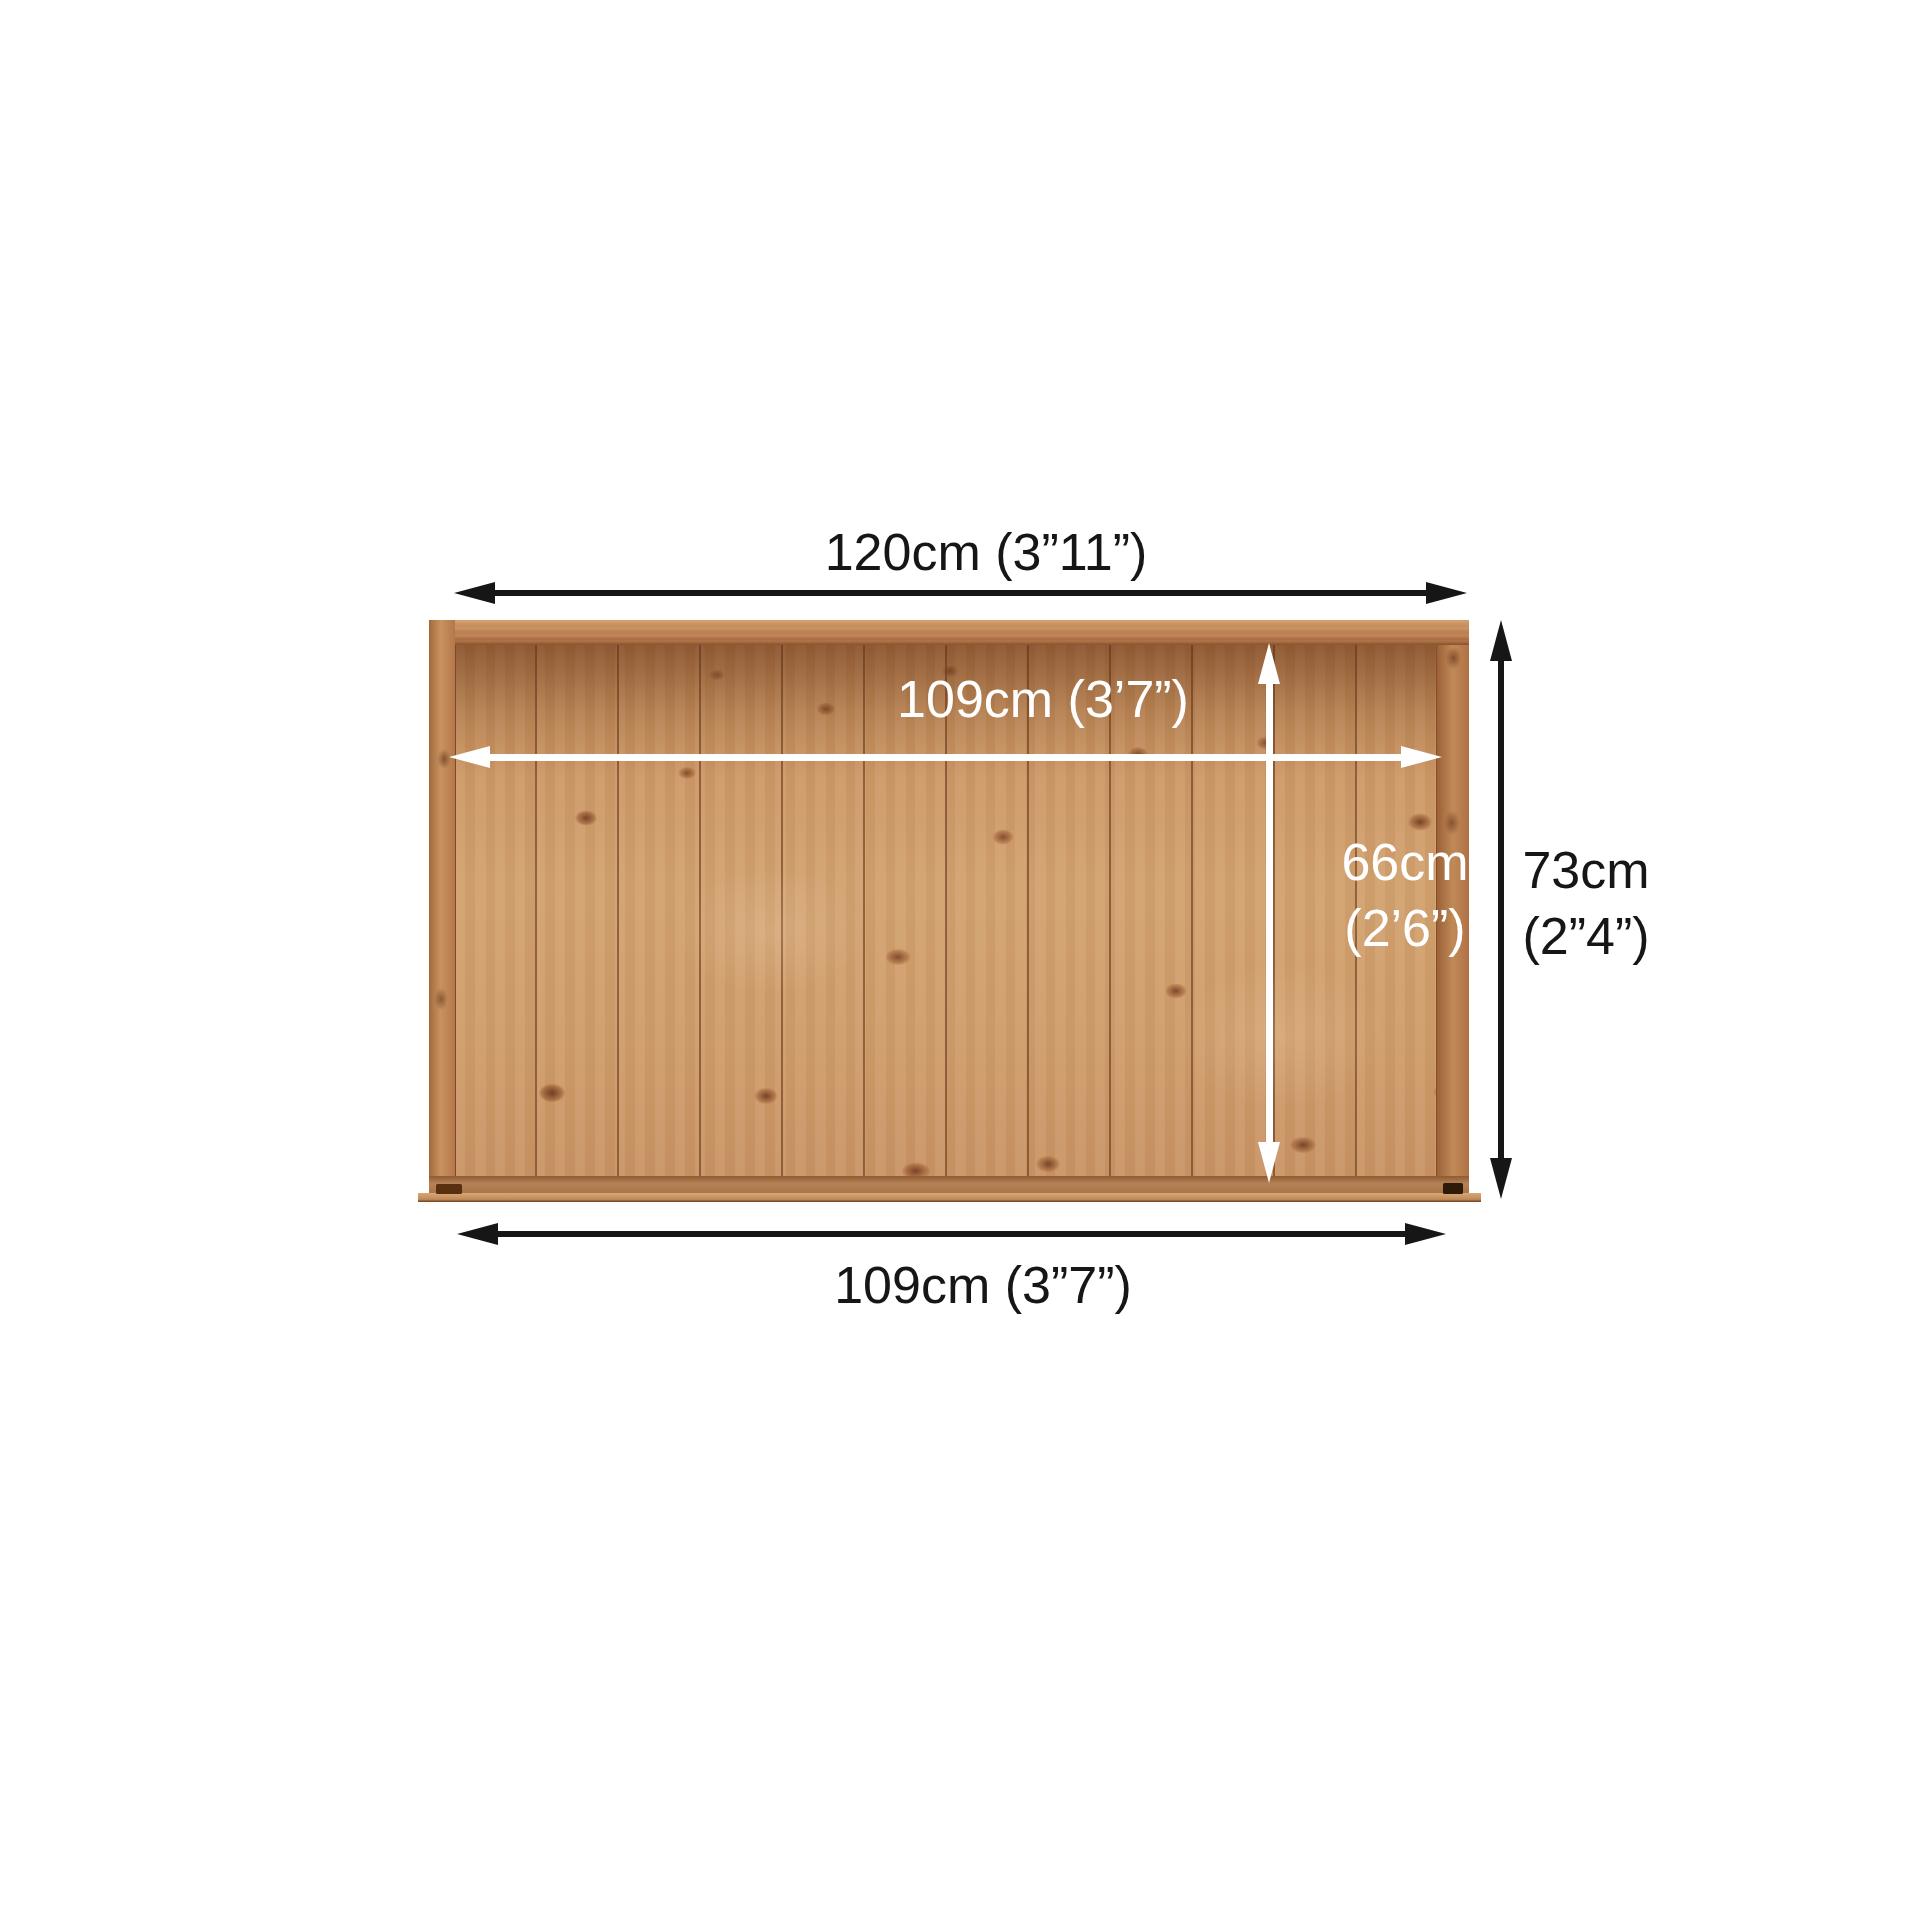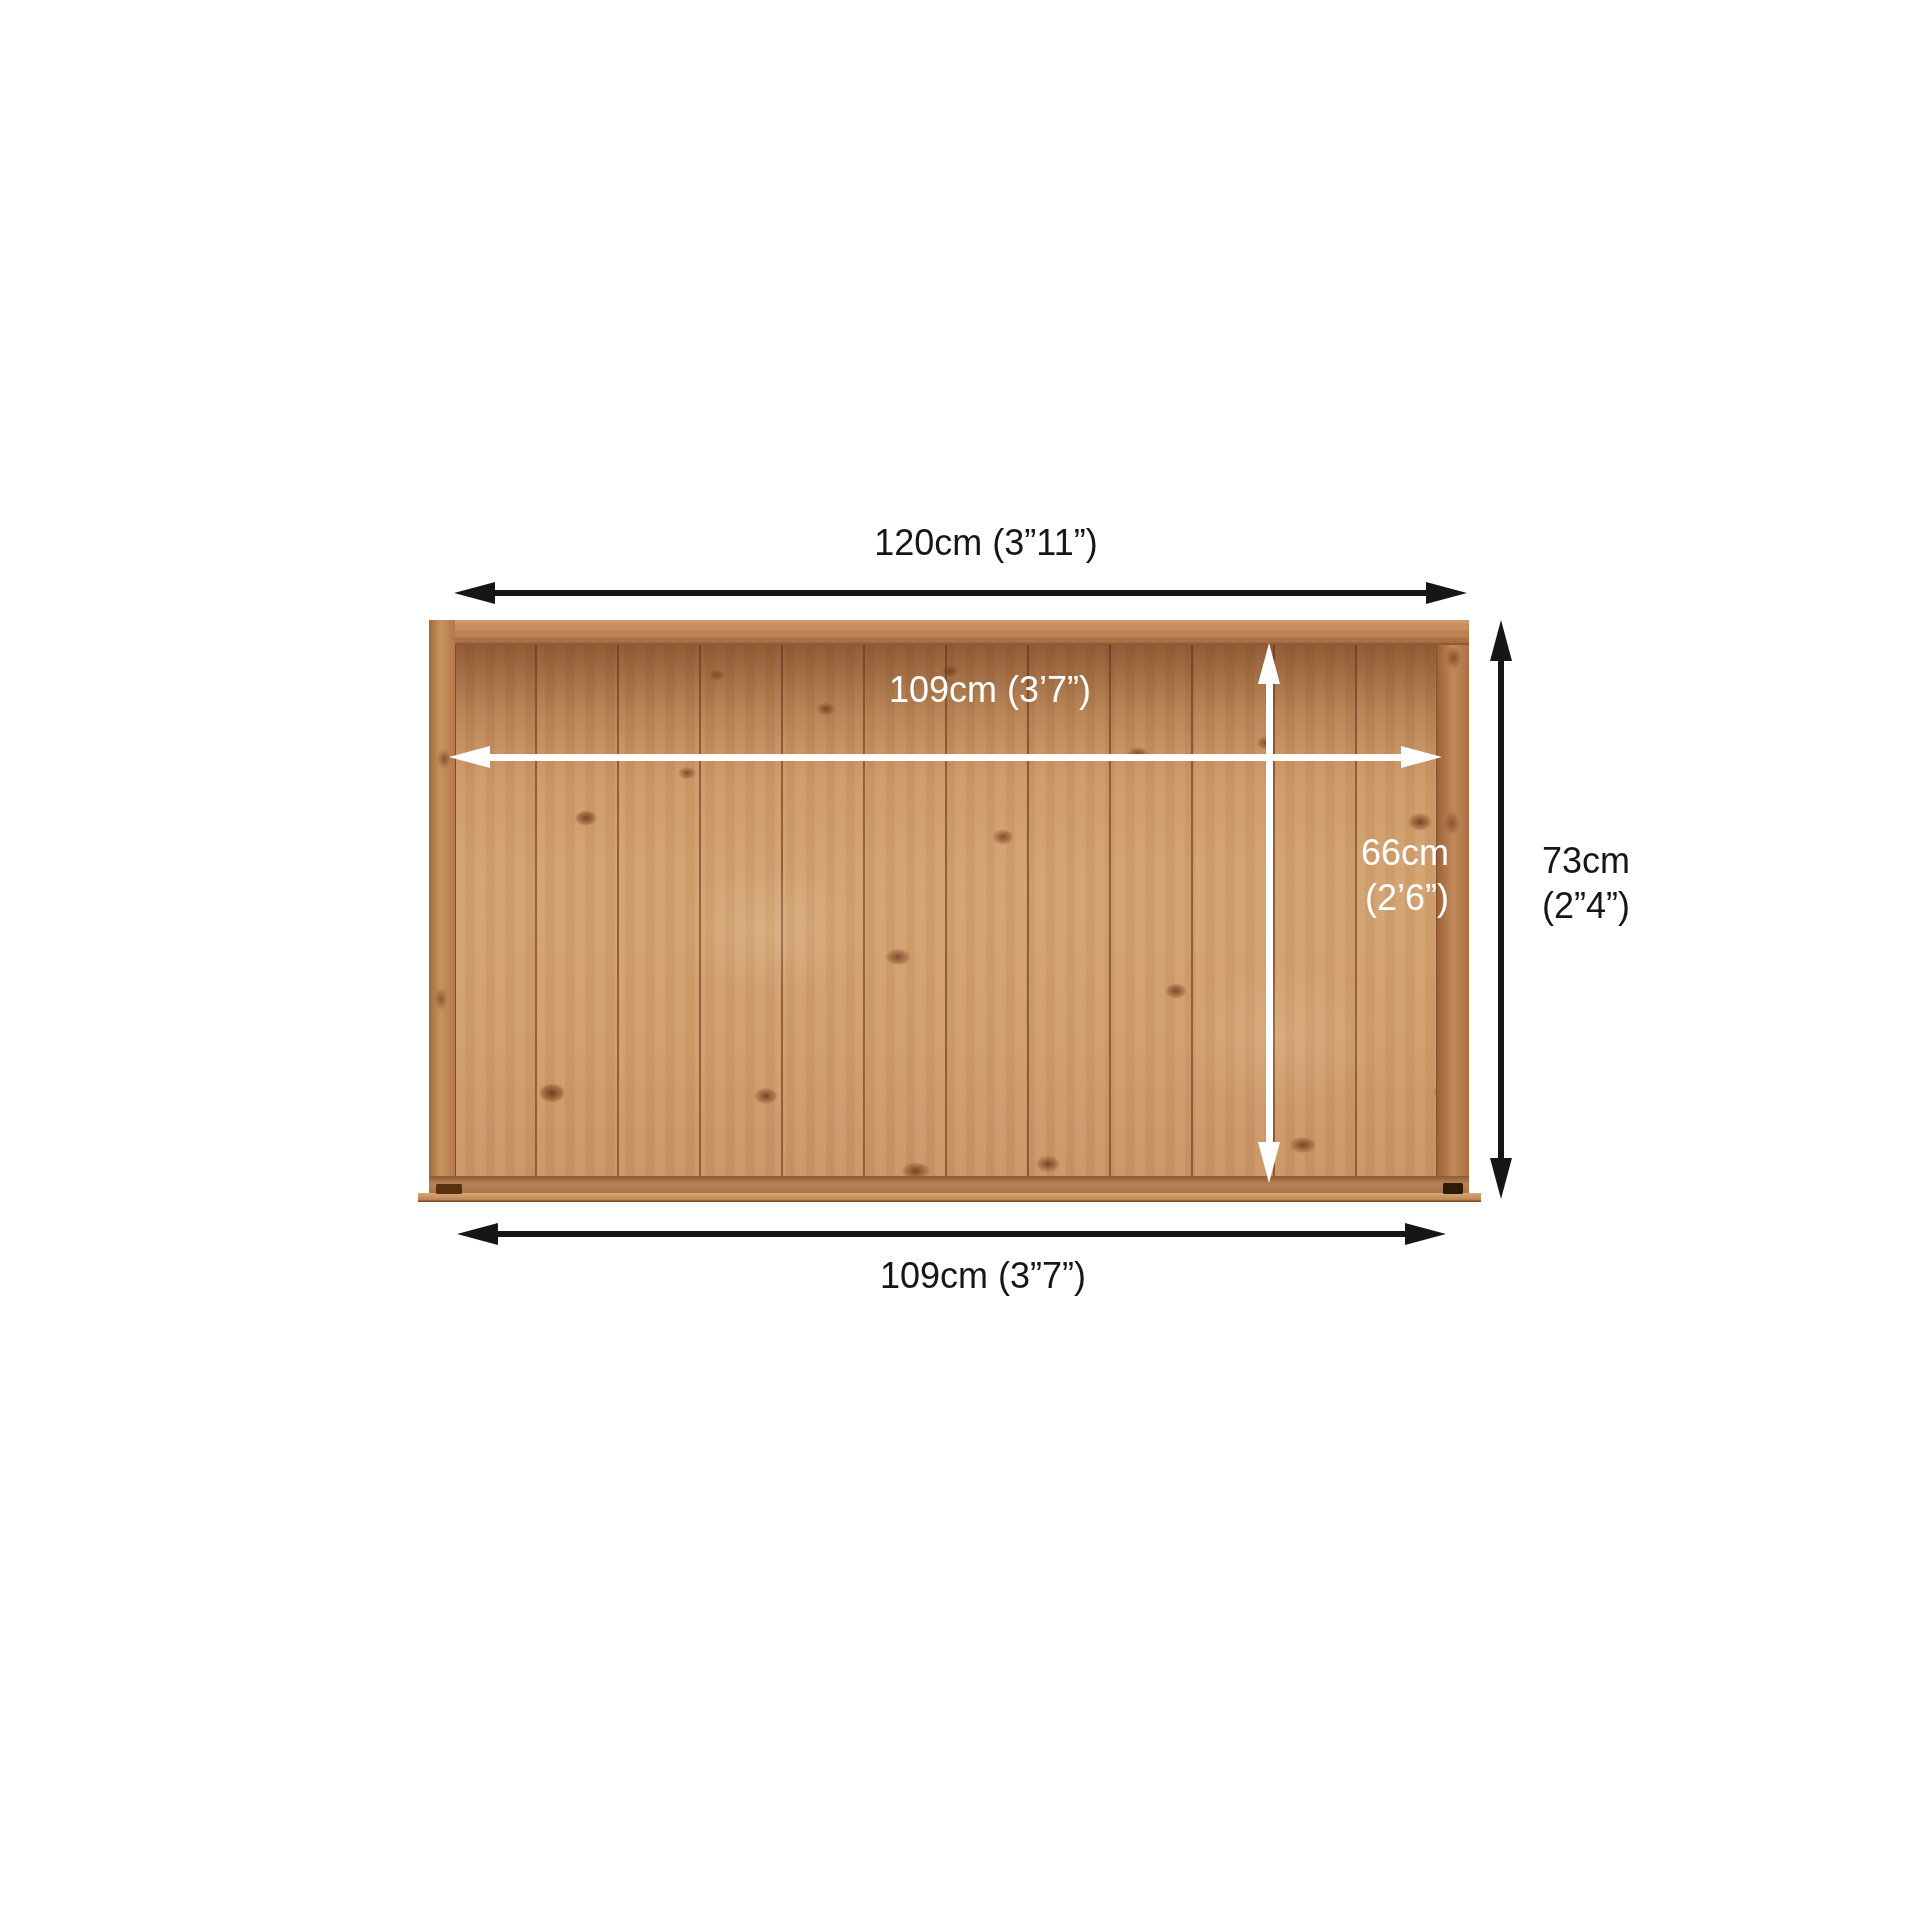--- a/index.html
+++ b/index.html
@@ -111,25 +111,25 @@
     border-left: 11.3px solid transparent; border-right: 11.3px solid transparent; border-top: 41px solid currentColor; }
 
   .light { color: var(--dimension-light, #ffffff); }
   .light.h-arrow .shaft { top: 7.5px; height: 7.5px; }
   .light.v-arrow .shaft { left: 7.5px; width: 7.5px; }
 
   
   .dim-label {
     position: absolute;
     transform: translateX(-50%);
-    font-size: 36px;
+    font-size: 52px;
     line-height: 1.26;
     color: var(--dimension-dark, #161616);
     white-space: nowrap;
-    text-align: right;
+    text-align: center;
   }
   .dim-label.light { color: var(--dimension-light, #ffffff); }
   .dim-label span { display: block; }
 </style>
 </head>
 <body>
 
 <div class="canvas">
 
   <div class="panel">
@@ -144,21 +144,21 @@
   <div class="foot-left"></div>
   <div class="foot-right"></div>
 
   <div class="dim-label" style="left:986px; top:520px;">120cm (3”11”)</div>
   <div class="h-arrow" style="left:454px; top:582px; width:1013px;">
     <div class="head-l"></div>
     <div class="shaft"></div>
     <div class="head-r"></div>
   </div>
 
-  <div class="dim-label light" style="left:990px; top:667px;">109cm (3’7”)</div>
+  <div class="dim-label light" style="left:1043px; top:667px;">109cm (3’7”)</div>
   <div class="h-arrow light" style="left:449px; top:746px; width:993px;">
     <div class="head-l"></div>
     <div class="shaft"></div>
     <div class="head-r"></div>
   </div>
 
   <div class="v-arrow light" style="left:1258px; top:643px; height:540px;">
     <div class="head-u"></div>
     <div class="shaft"></div>
     <div class="head-d"></div>

